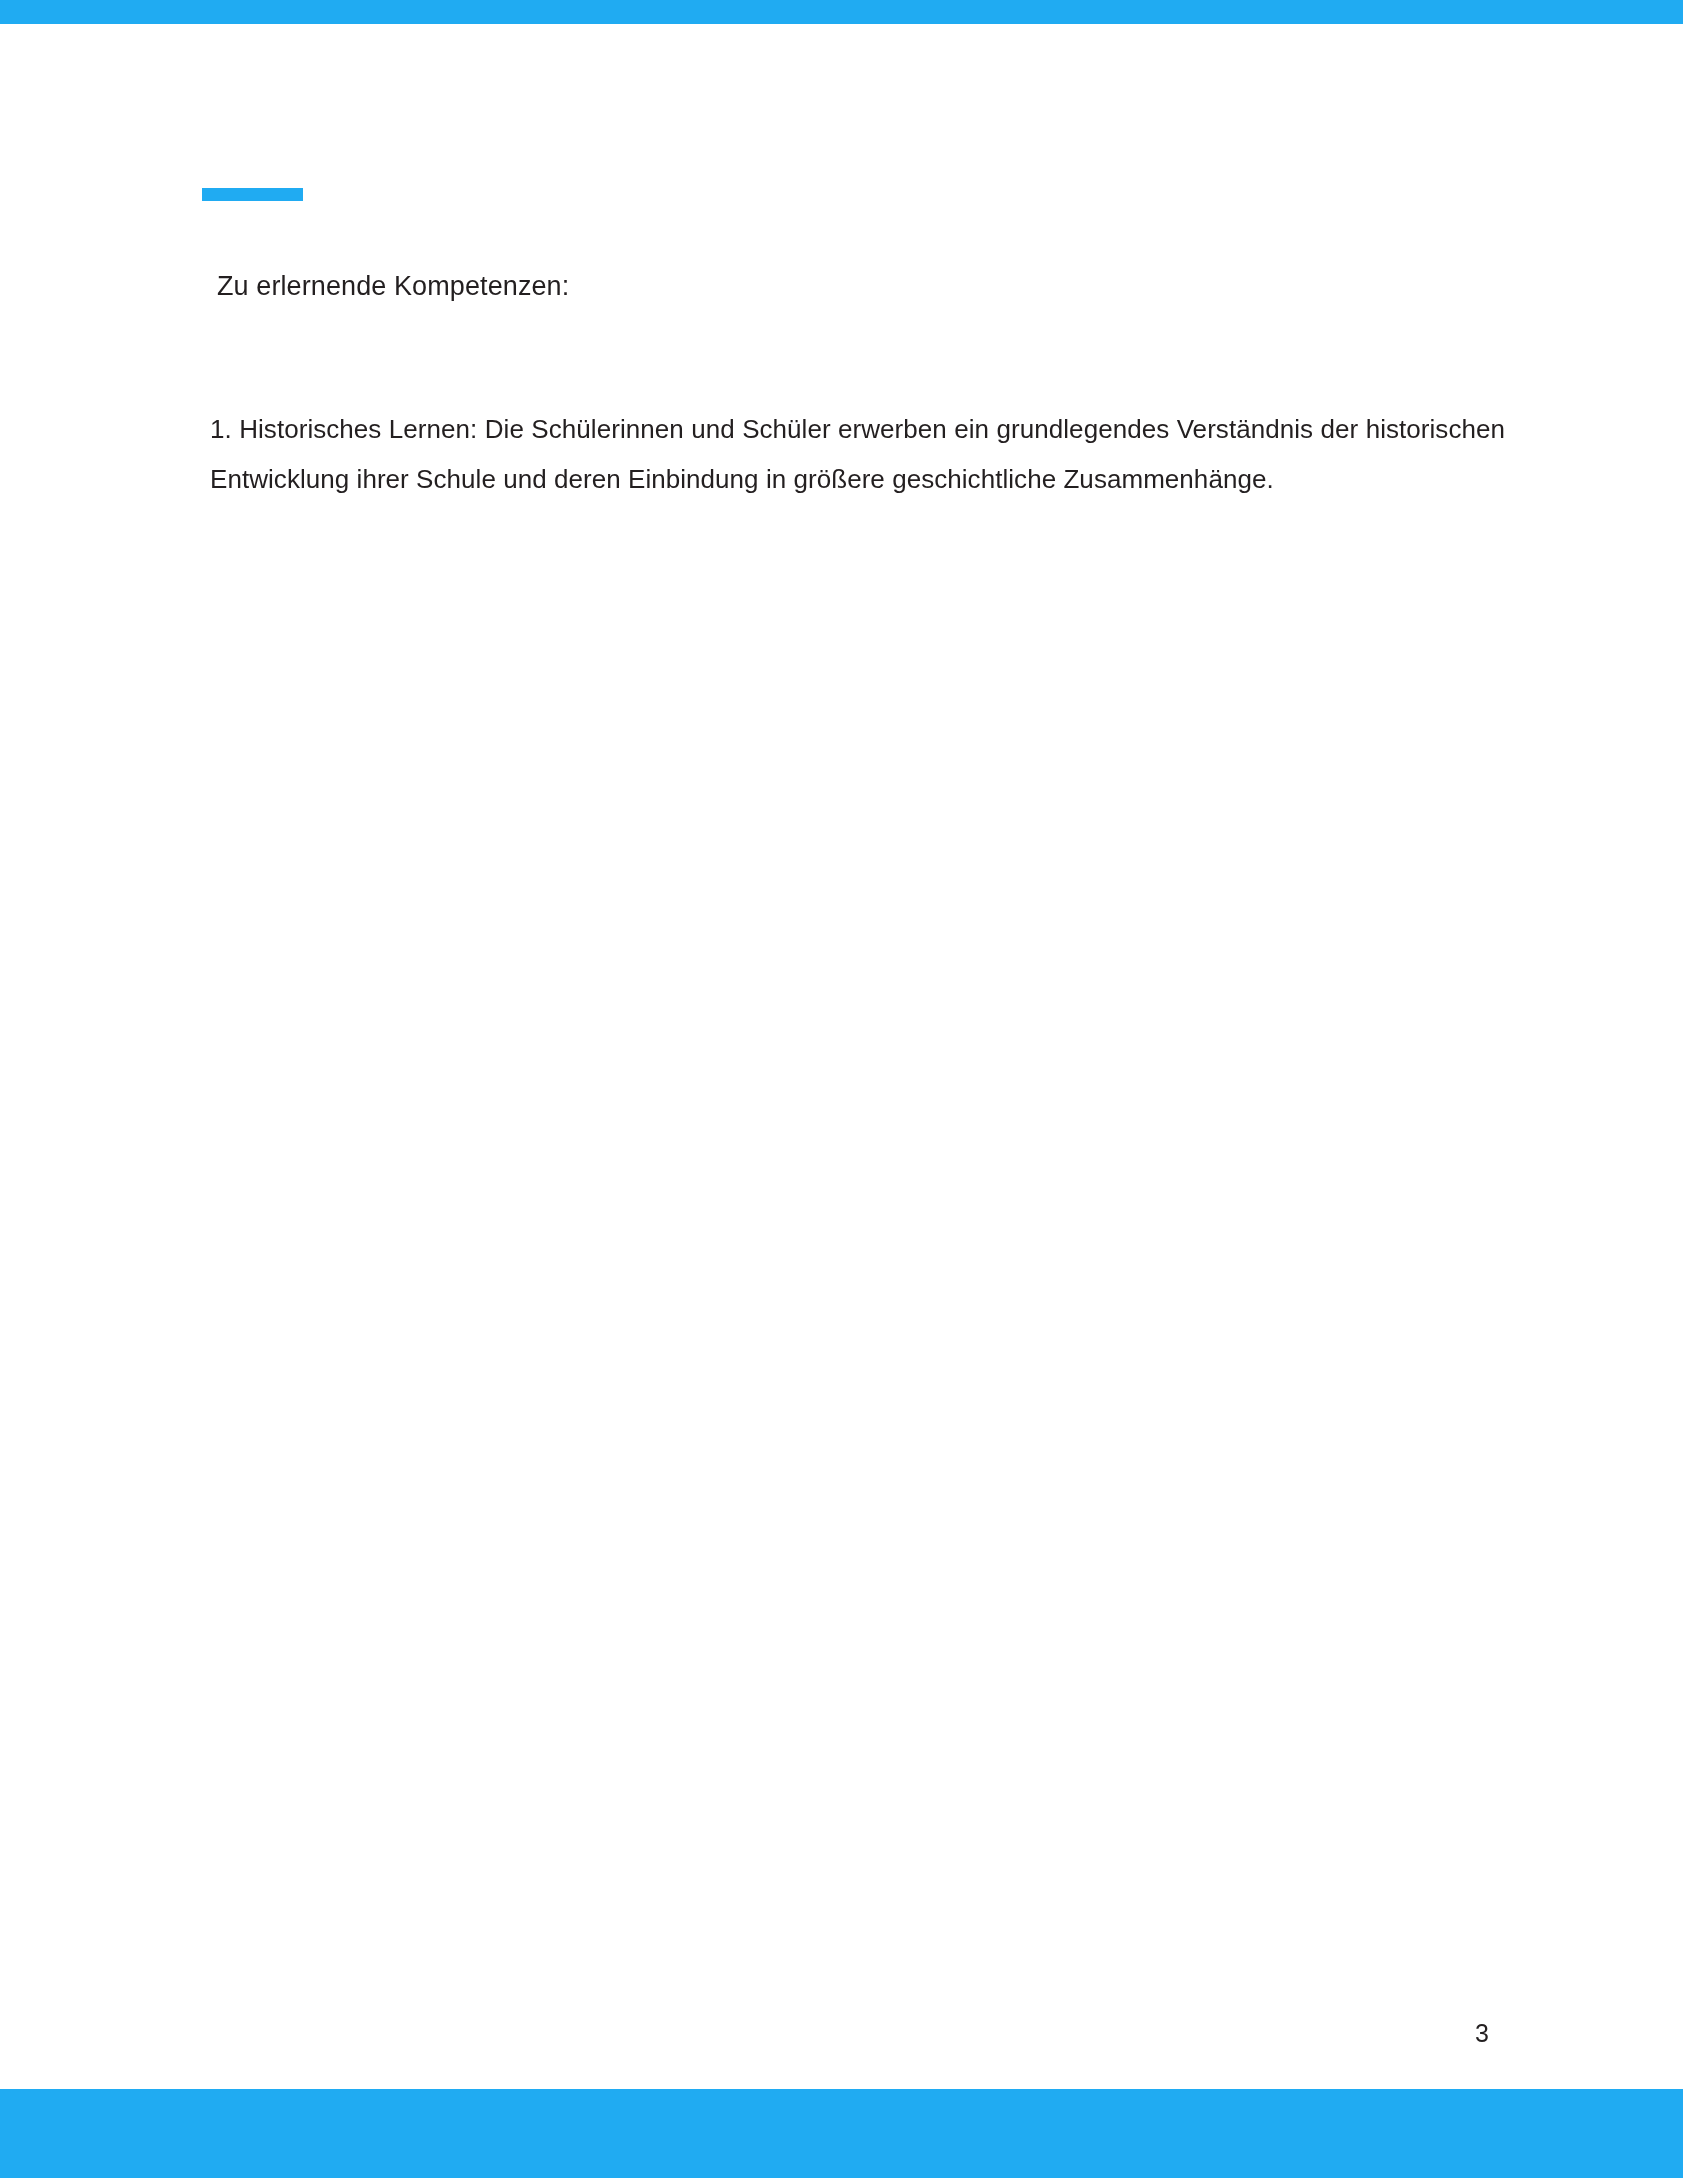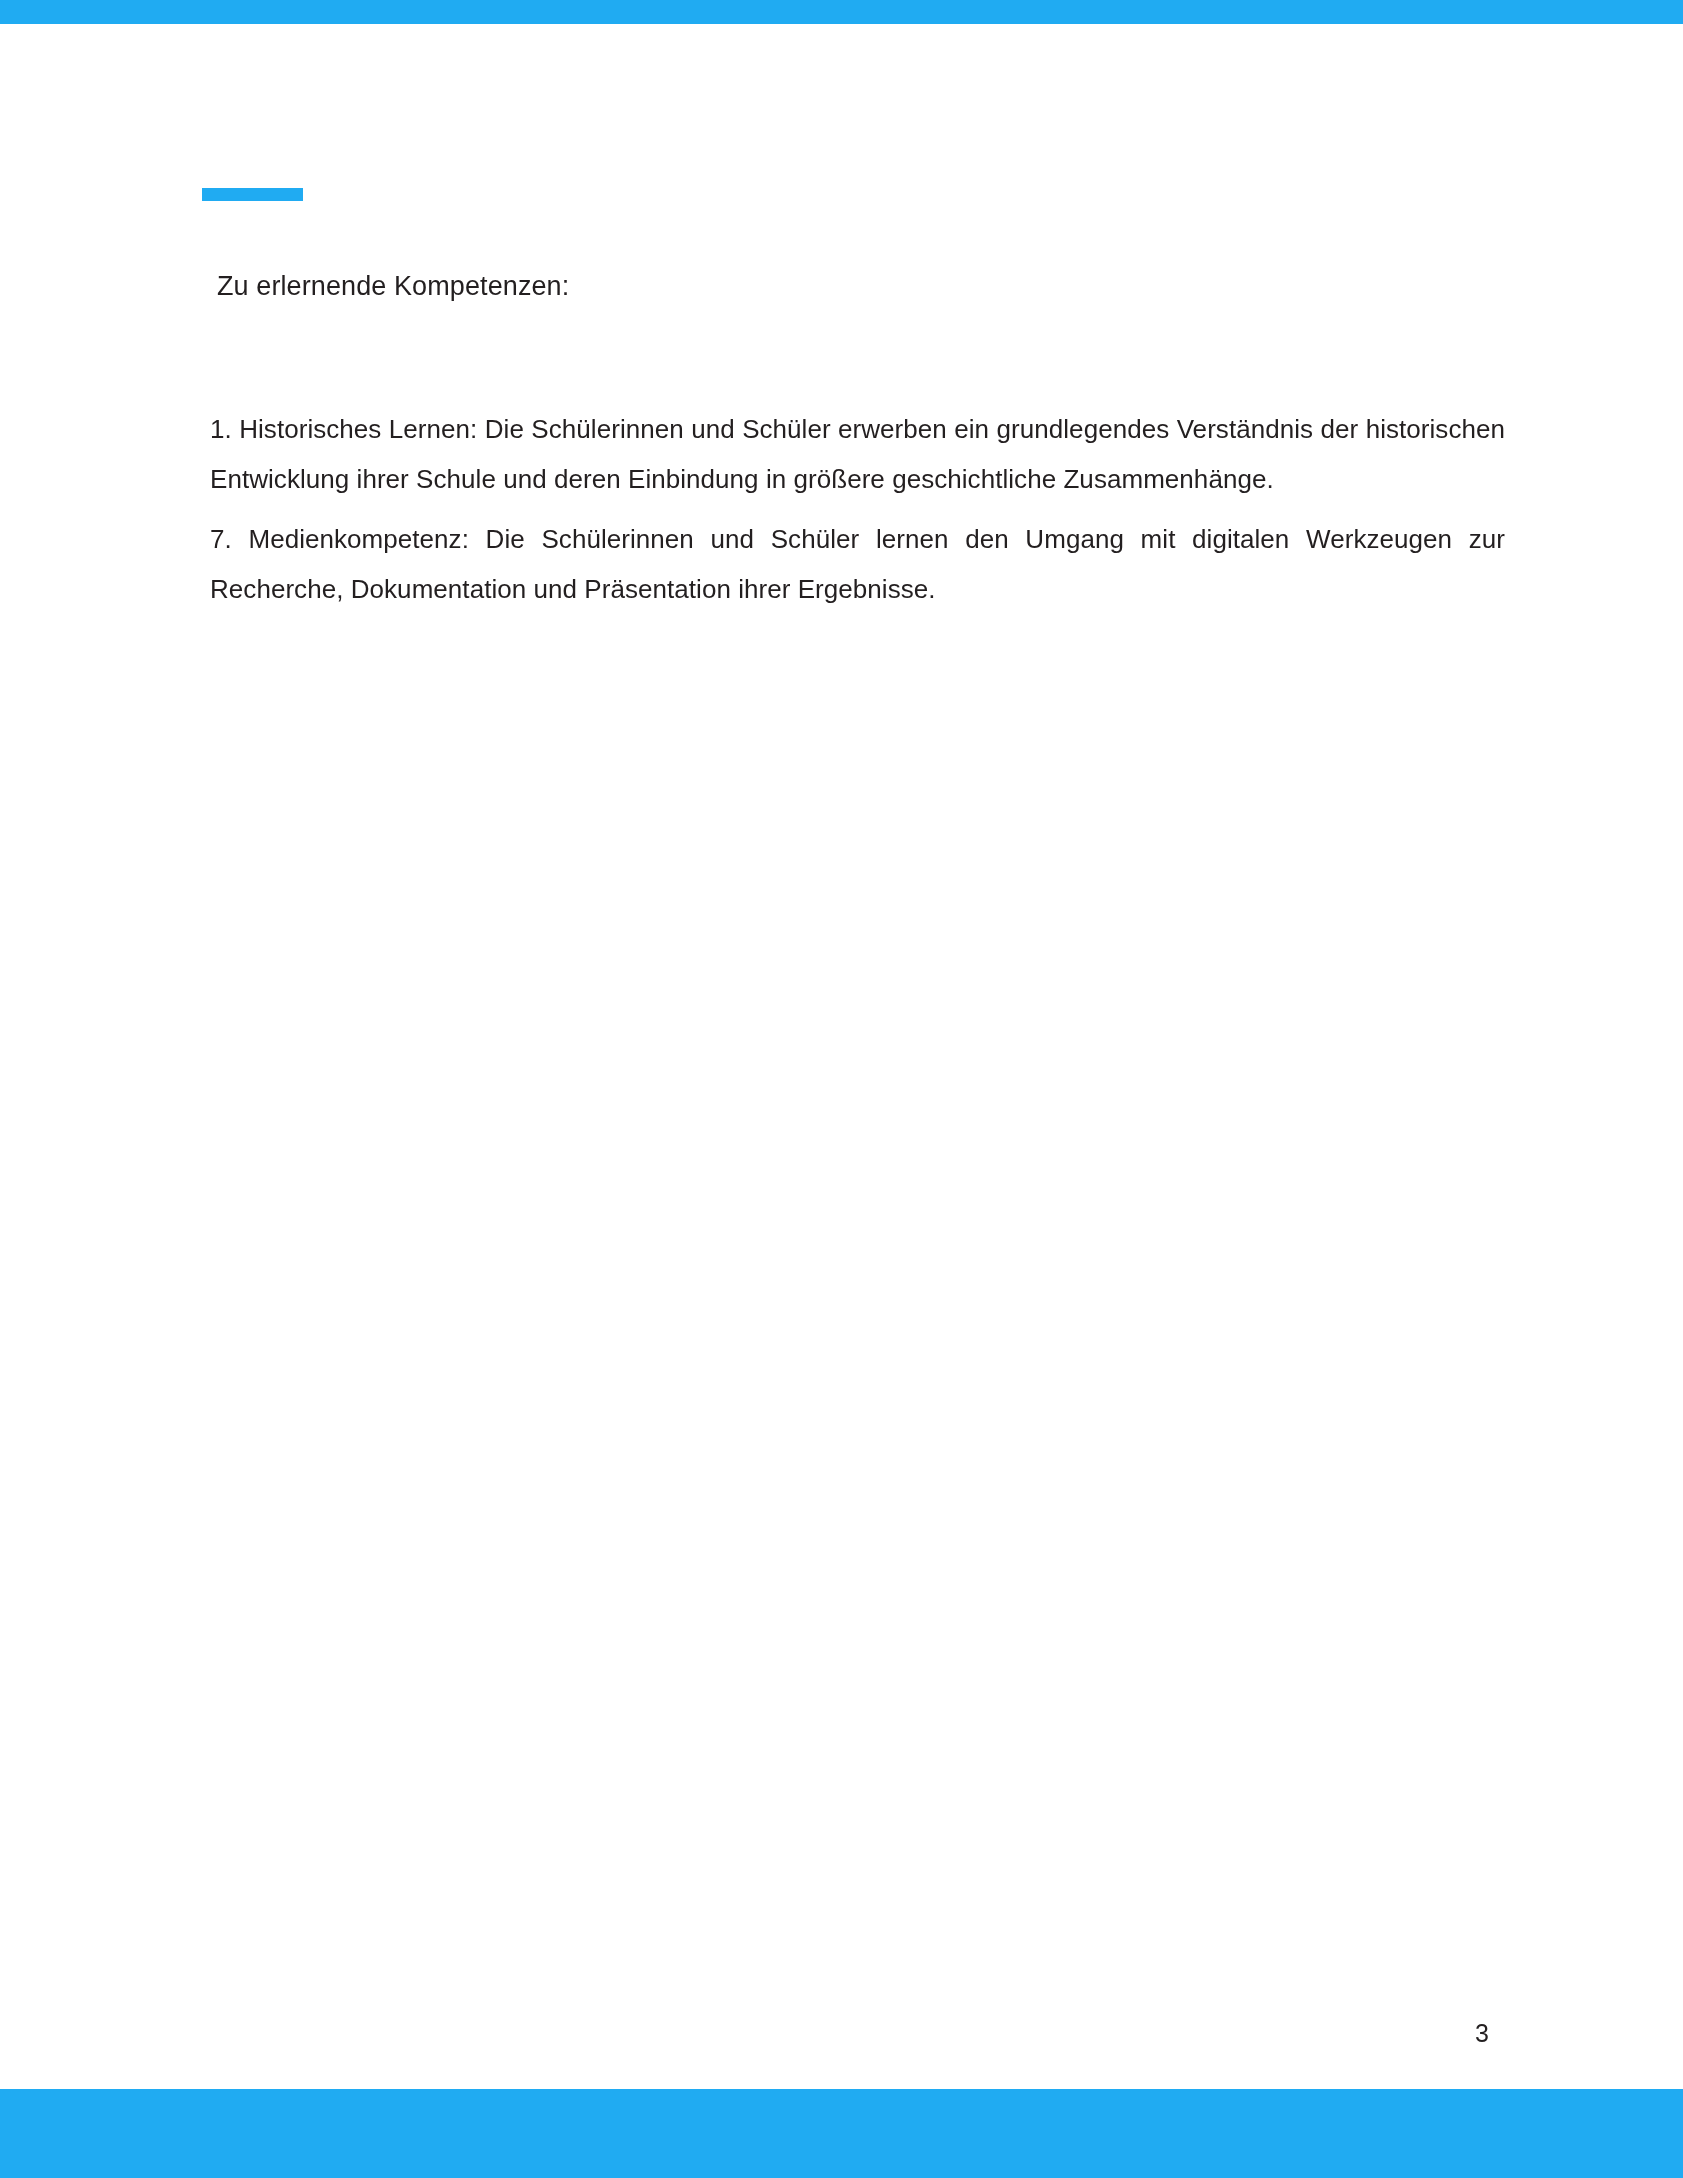--- a/index.html
+++ b/index.html
@@ -115,21 +115,20 @@
   <div class="bar-top"></div>
 
   <div class="content">
 
     <div class="accent-rule"></div>
 
     <h1 class="section-heading">Zu erlernende Kompetenzen:</h1>
 
     <div class="body-block">
       <p class="para">1. Historisches Lernen: Die Schülerinnen und Schüler erwerben ein grundlegendes Verständnis der historischen Entwicklung ihrer Schule und deren Einbindung in größere geschichtliche Zusammenhänge.</p>
-      <p class="para">7. Medienkompetenz: Die Schülerinnen und Schüler lernen den Umgang mit digitalen Werkzeugen zur Recherche, Dokumentation und Präsentation ihrer Ergebnisse.</p>
     </div>
 
     <div class="page-number">3</div>
   </div>
 
   <div class="bar-bottom"></div>
 </div>
 
 
 </body></html>

